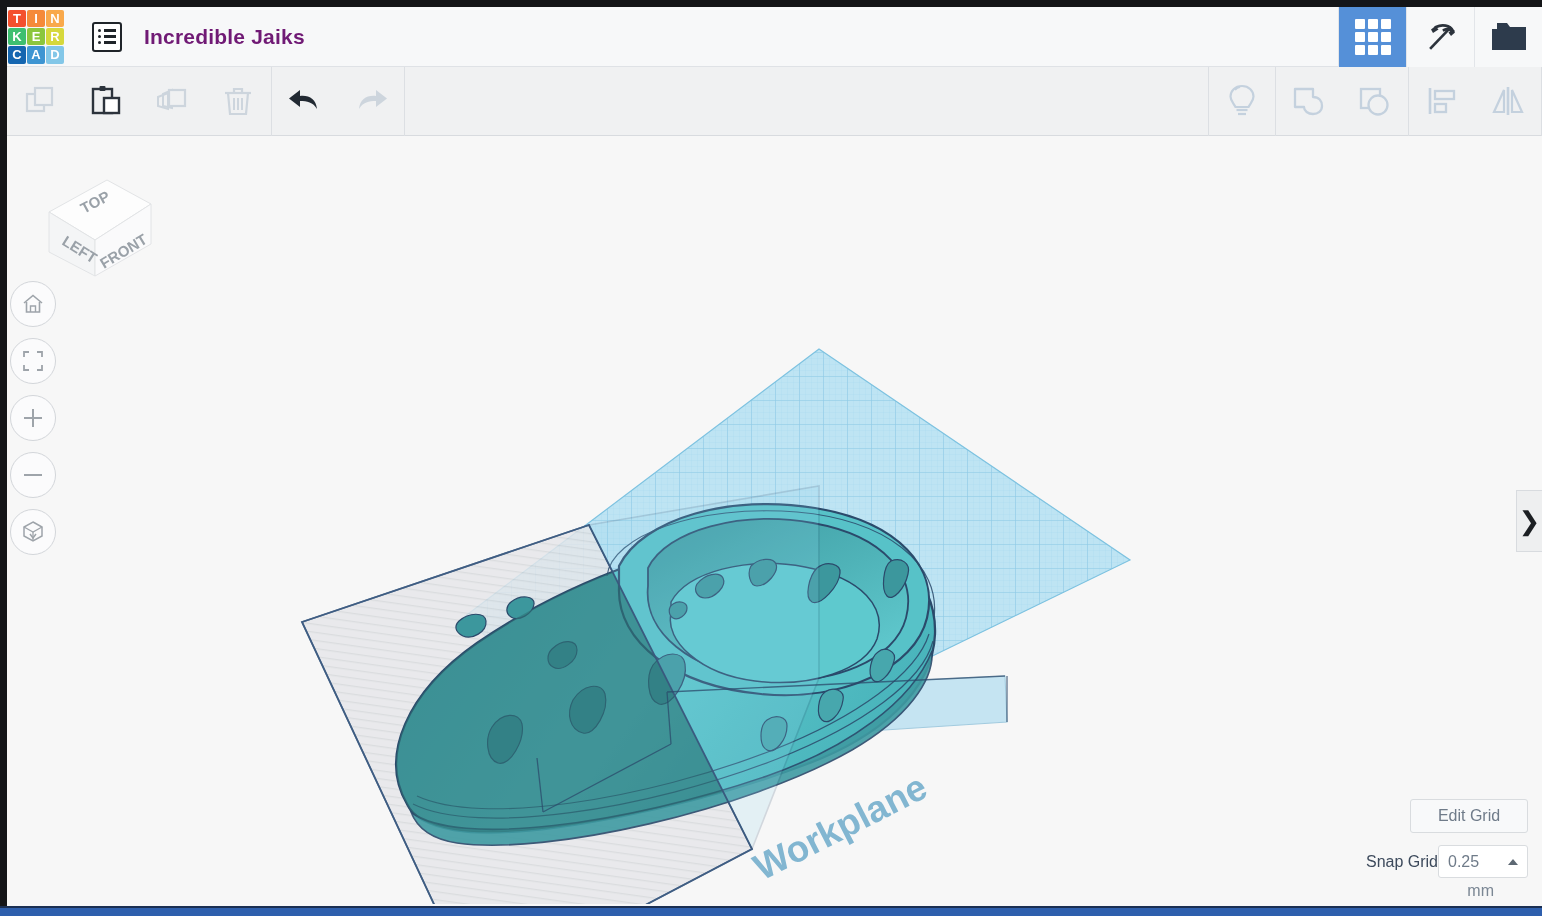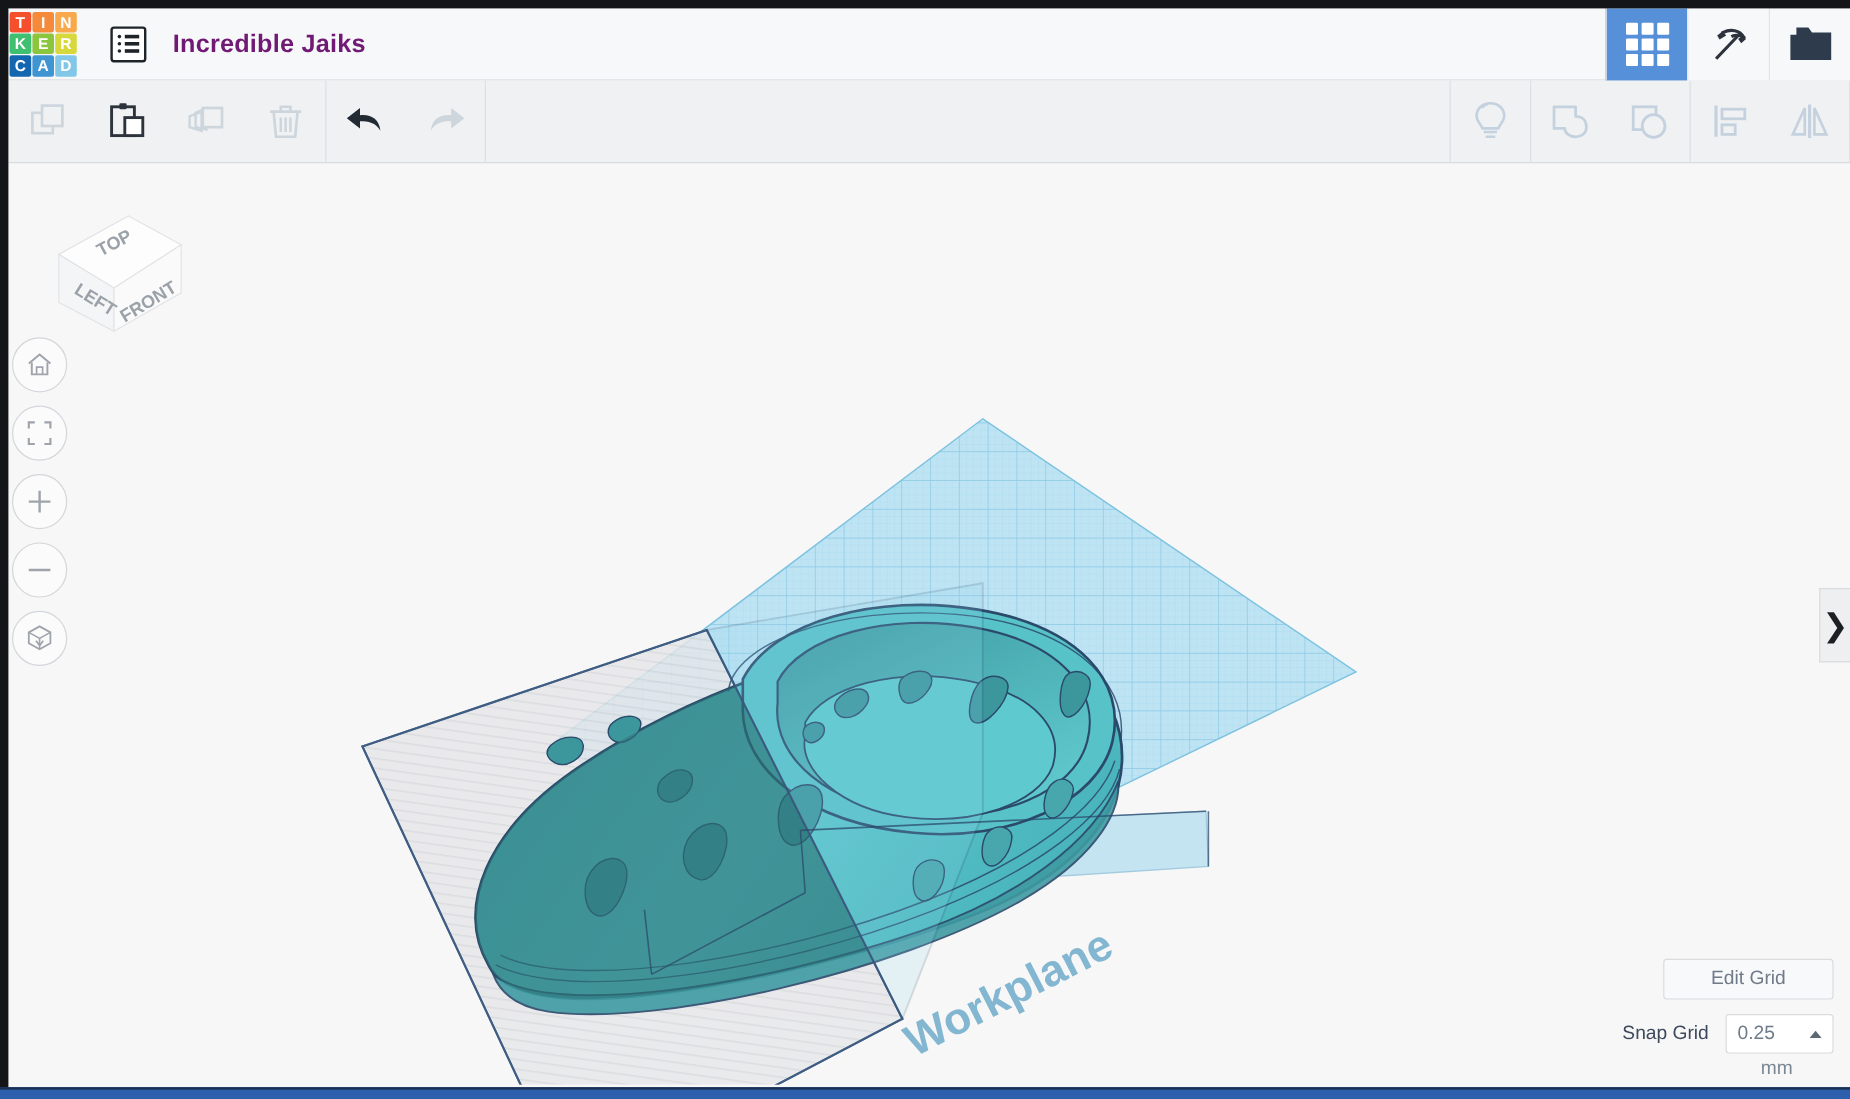--- a/index.html
+++ b/index.html
@@ -182,37 +182,37 @@
     line-height: 1;
   }
 
   
   .grid-controls {
     position: absolute; right: 14px; bottom: 16px;
     display: flex; flex-direction: column; align-items: flex-end;
     z-index: 45;
   }
   .edit-grid-btn {
-    width: 142px; height: 34px;
+    width: 118px; height: 34px;
     border: 1px solid #d9dcdf;
     border-radius: 3px;
     background: #f8f9fa;
     color: #6f7b89;
     font-size: 16px;
     display: flex; align-items: center; justify-content: center;
     cursor: pointer;
     font-family: "Liberation Sans", sans-serif;
   }
   .snap-row {
     display: flex; align-items: center;
     margin-top: 12px;
   }
   .snap-label {
     font-size: 16px; color: #3d4a5c;
-    margin-right: 14px;
+    margin-right: 0;
     white-space: nowrap;
   }
   .snap-select {
     width: 90px; height: 33px;
     border: 1px solid #d9dcdf;
     border-radius: 3px;
     background: #ffffff;
     display: flex; align-items: center; justify-content: space-between;
     padding: 0 9px;
     cursor: pointer;

